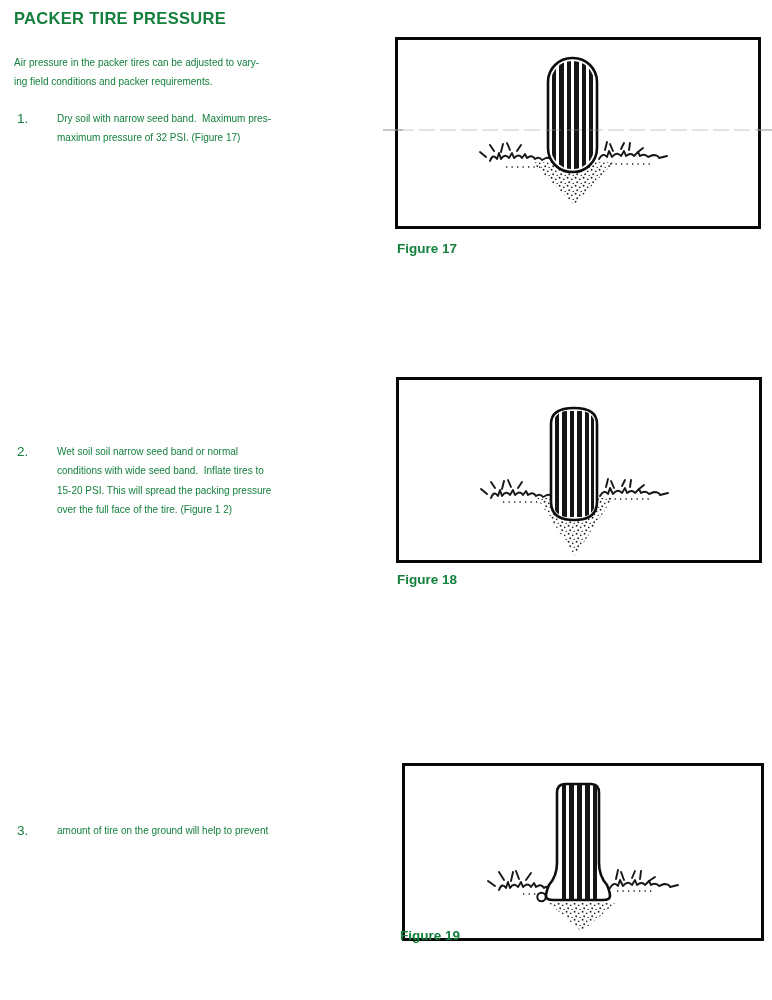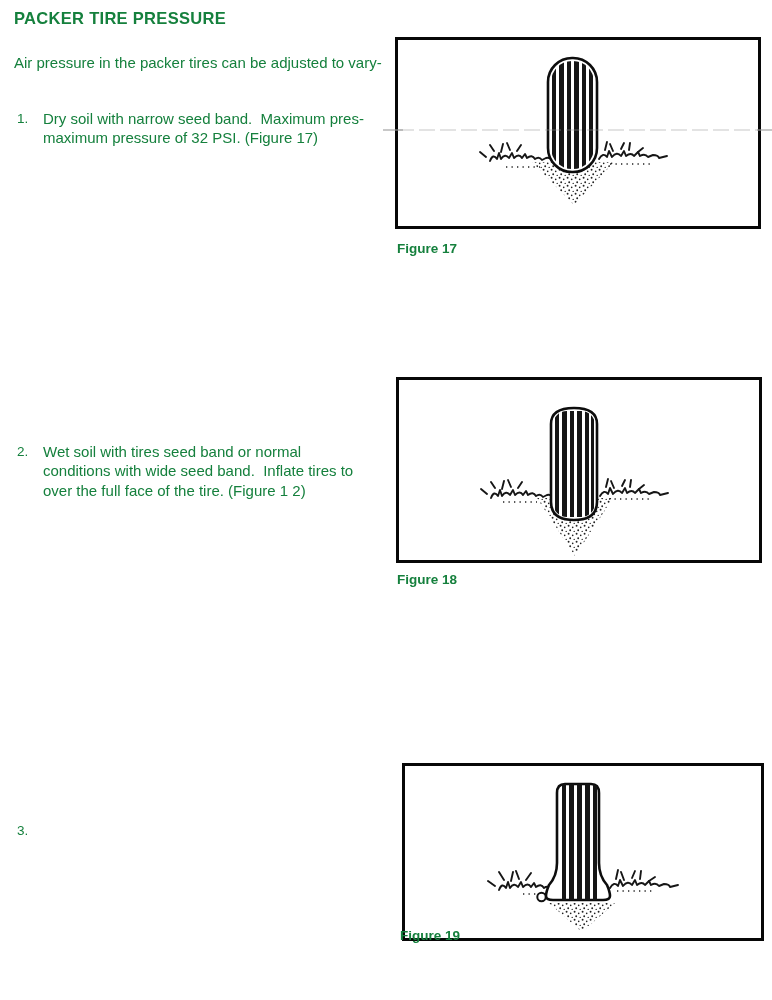--- a/index.html
+++ b/index.html
@@ -1,23 +1,23 @@
 <!DOCTYPE html>
 <html><head>
 <meta charset="utf-8">
 <style>
   html,body{margin:0;padding:0;background:#fff;}
   .page{position:relative;width:772px;height:1000px;background:#fff;overflow:hidden;
         font-family:Liberation Sans, sans-serif;color:#15803d;}
   .title{position:absolute;left:14px;top:9px;font-size:16.5px;font-weight:700;letter-spacing:.3px;}
-  .tl{white-space:pre;font-size:15px;line-height:19.3px;}
+  .tl{white-space:pre;font-size:10px;line-height:19.3px;}
   .intro{position:absolute;left:14px;top:53px;}
   .item{position:absolute;left:17px;}
   .item .num{position:absolute;left:0;top:0;font-size:13.5px;line-height:19.3px;}
-  .item .body{margin-left:26px;}
+  .item .body{margin-left:40px;}
   #item1{top:109px;} #item2{top:442px;} #item3{top:821px;}
   .figure-box{position:absolute;border:3px solid #070707;background:#fff;box-sizing:border-box;}
   #fig17{left:395px;top:37px;width:366px;height:192px;}
   #fig18{left:396px;top:377px;width:366px;height:186px;}
   #fig19{left:402px;top:763px;width:362px;height:178px;}
   .fig-caption{position:absolute;font-size:13.5px;font-weight:700;}
   #cap17{left:397px;top:241px;text-align:center;} #cap18{left:397px;top:572px;} #cap19{left:400px;top:928px;}
   .figure-box svg{display:block;width:100%;height:100%;}
   .scr{stroke:#161616;stroke-width:1.9;fill:none;stroke-linecap:round;stroke-linejoin:round;}
   .dots{stroke:#222;stroke-width:1.6;fill:none;stroke-dasharray:1.3,4.2;}
@@ -27,42 +27,45 @@
 </style>
 </head>
 <body>
 
 <div class="page">
 
   <div class="title">PACKER TIRE PRESSURE</div>
 
   <div class="intro">
     <div class="tl">Air pressure in the packer tires can be adjusted to vary-</div>
+    <div class="tl">ing field conditions and packer requirements.</div>
   </div>
 
   <div class="item" id="item1">
     <span class="num">1.</span>
     <div class="body">
       <div class="tl">Dry soil with narrow seed band.  Maximum pres-</div>
       <div class="tl">maximum pressure of 32 PSI. (Figure 17)</div>
     </div>
   </div>
 
   <div class="item" id="item2">
     <span class="num">2.</span>
     <div class="body">
-      <div class="tl">Wet soil with tires seed band or normal</div>
+      <div class="tl">Wet soil soil narrow seed band or normal</div>
       <div class="tl">conditions with wide seed band.  Inflate tires to</div>
+      <div class="tl">15-20 PSI. This will spread the packing pressure</div>
       <div class="tl">over the full face of the tire. (Figure 1 2)</div>
     </div>
   </div>
 
   <div class="item" id="item3">
     <span class="num">3.</span>
     <div class="body">
+      <div class="tl">amount of tire on the ground will help to prevent</div>
     </div>
   </div>
 
   <div class="figure-box" id="fig17">
     <svg viewBox="0 0 360 186">
       <defs>
         <pattern id="st17" width="8" height="8" patternUnits="userSpaceOnUse">
           <circle cx="1.6" cy="1.8" r="0.95" fill="#222"></circle>
             <circle cx="5.7" cy="3.4" r="0.8" fill="#222"></circle>
           <circle cx="3.2" cy="6.3" r="0.95" fill="#222"></circle>

